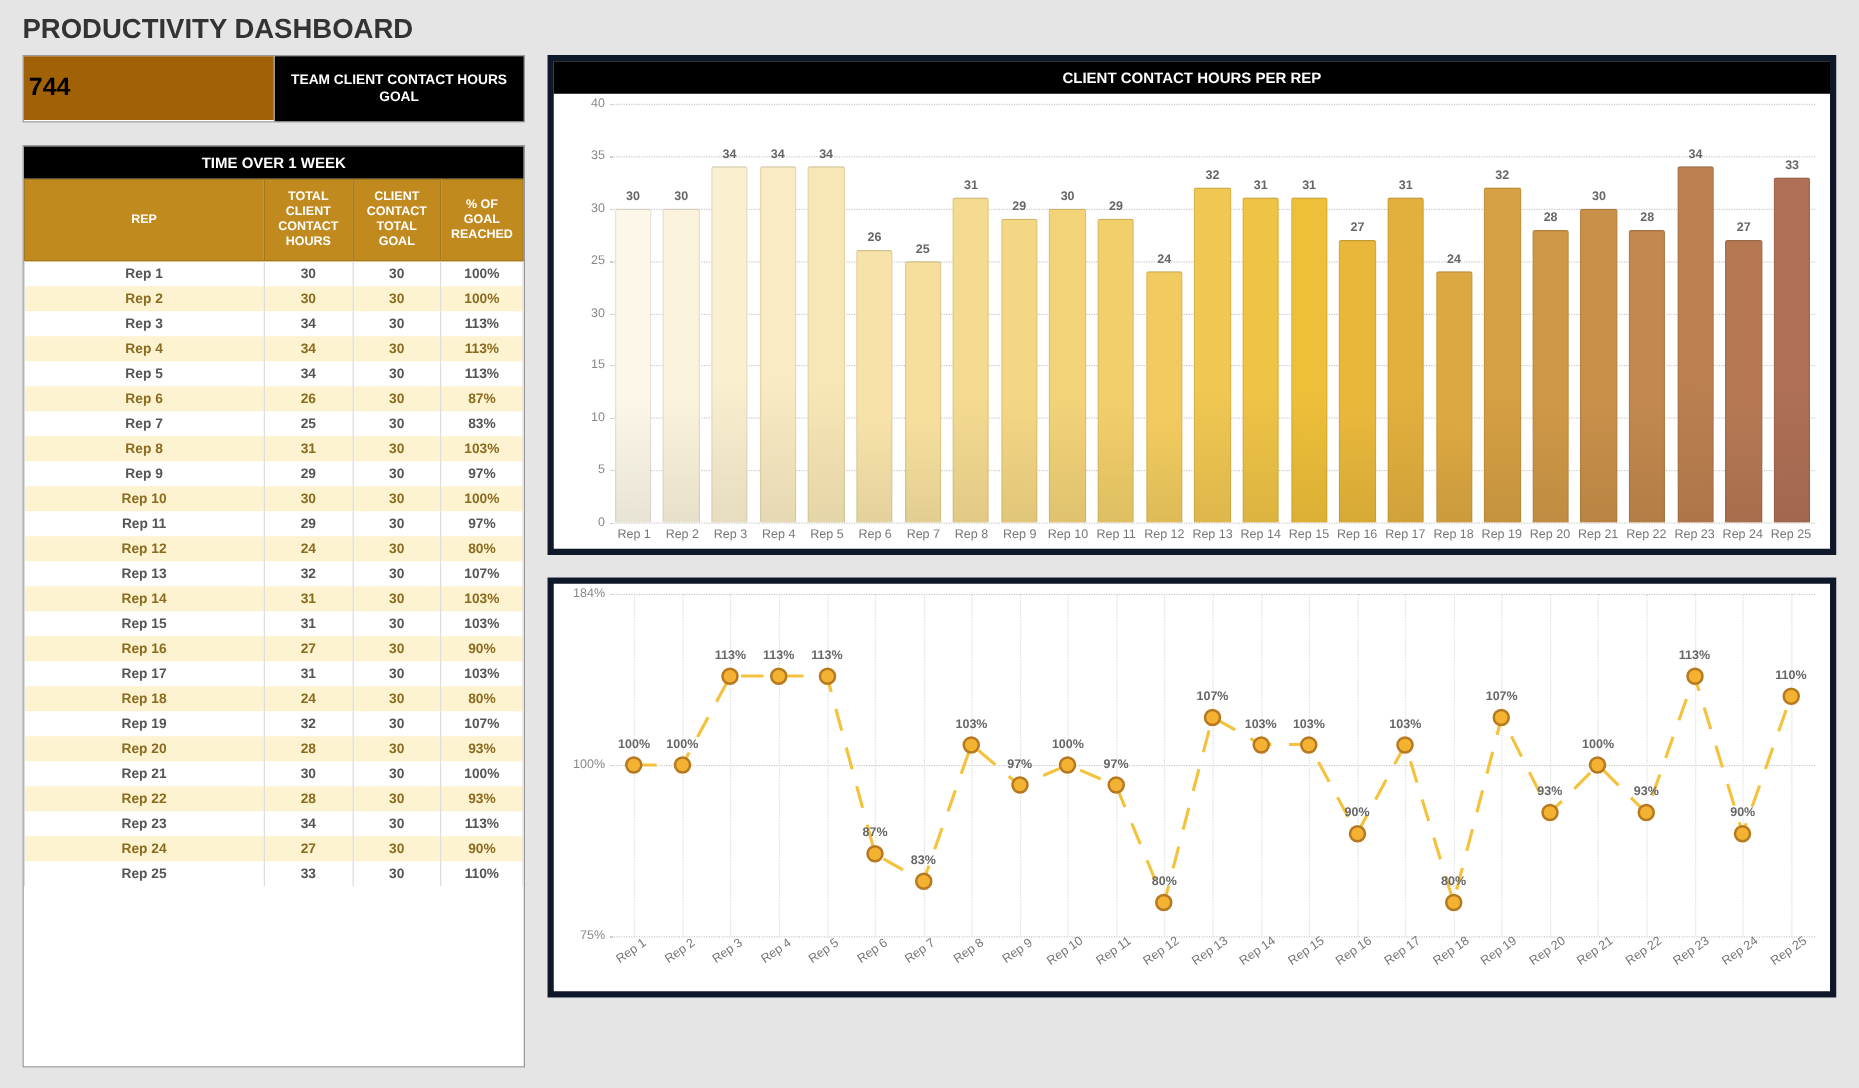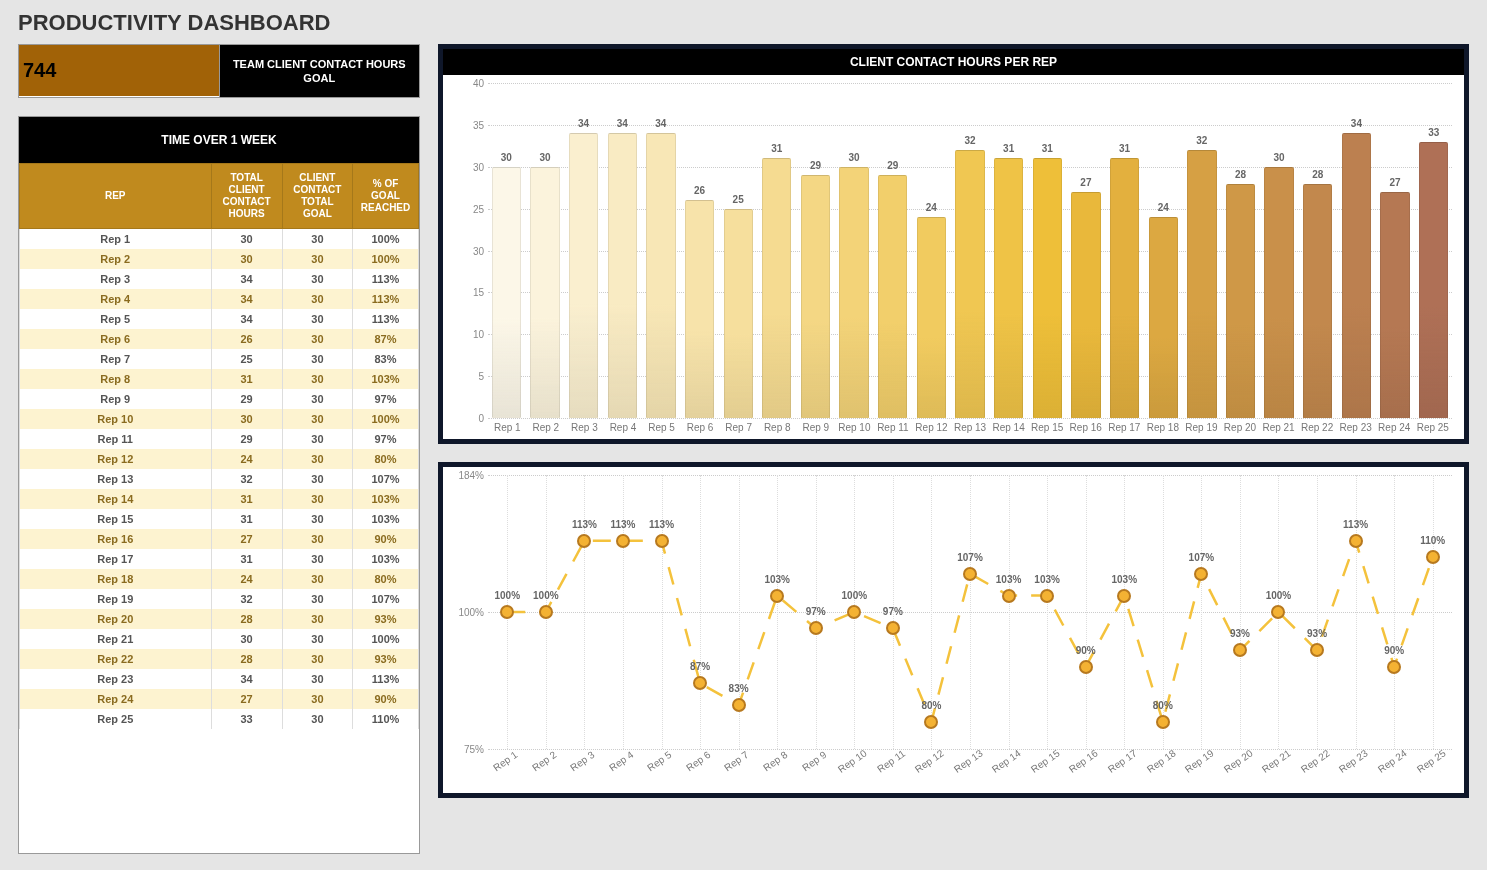--- a/index.html
+++ b/index.html
@@ -74,21 +74,21 @@
     border: 1px solid #999;
     background: #fff;
     flex: 1;
     overflow: hidden;
   }
   .tbl-title {
     background: #000;
     color: #fff;
     font-weight: bold;
     text-align: center;
-    padding: 16px;
+    padding: 6px;
     font-size: 12px;
   }
   .tbl {
     width: 100%;
     border-collapse: collapse;
   }
   .tbl th {
     background: #c08a1e;
     color: #fff;
     font-size: 10px;

